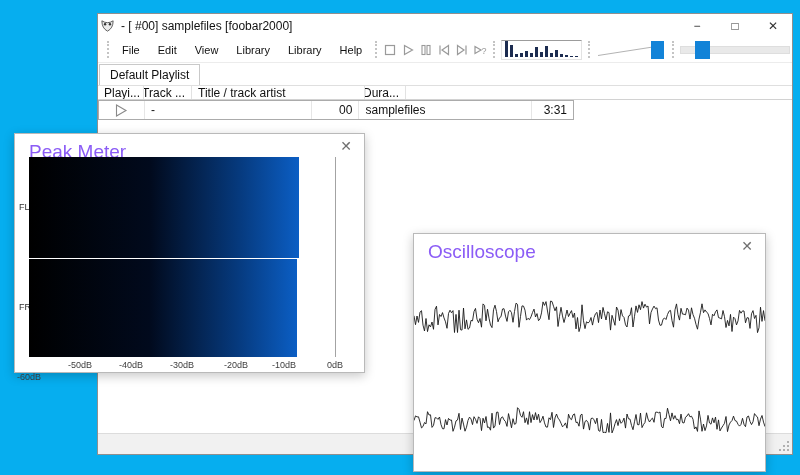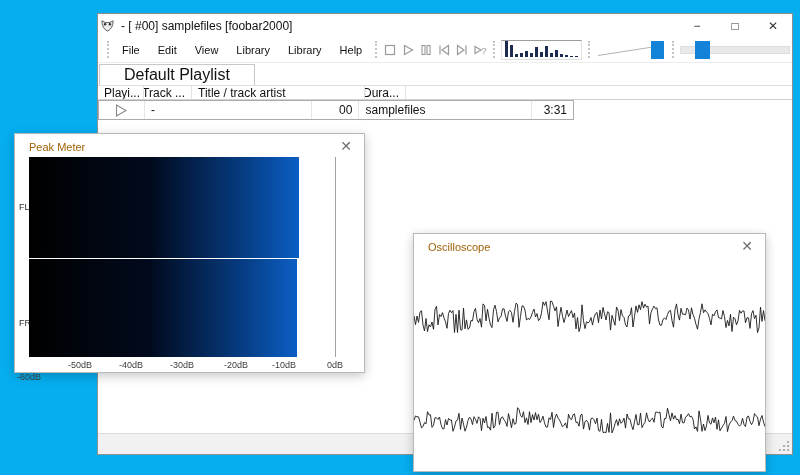--- a/index.html
+++ b/index.html
@@ -28,22 +28,22 @@
               display:flex; align-items:flex-end; gap:2px; padding:0 3px 2px 3px; }
   .spectrum .sbar { width:3px; background:#1c2c50; }
   .volume { width:70px; height:22px; position:relative; margin:0 2px; }
   .volume .vhandle { position:absolute; top:2px; width:13px; height:18px; background:#1283d8; }
   .seek { width:132px; height:22px; position:relative; margin:0 2px; }
   .seek .track { position:absolute; left:0; right:0; top:7px; height:8px; background:#e9e9e9; border:1px solid #dedede; }
   .seek .shandle { position:absolute; top:2px; width:15px; height:18px; background:#1283d8; }
 
   
   .tabbar { height:22px; display:flex; align-items:flex-end; }
-  .tab { height:21px; margin-left:1px; padding:0 24px; border:1px solid #c9c9c9; border-bottom:none;
-         background:#fff; font-size:16px; display:flex; align-items:center; }
+  .tab { height:21px; margin-left:1px; padding:0 10px; border:1px solid #c9c9c9; border-bottom:none;
+         background:#fff; font-size:12px; display:flex; align-items:center; }
 
   
   .header-row { display:flex; height:15px; border-top:1px solid #dfdfdf; border-bottom:1px solid #d2d2d2;
                 font-size:12px; align-items:center; }
   .hcell { padding:0 6px; border-right:1px solid #e2e2e2; height:100%; display:flex; align-items:center; overflow:hidden; white-space:nowrap; }
   .hfill { flex:1; border-right:none; }
   .col-playing { width:46px; }
   .col-artist  { width:167px; }
   .col-track   { width:48px; justify-content:flex-end; }
   .col-title   { width:173px; }
@@ -52,30 +52,30 @@
   .tcell { padding:0 6px; border-right:1px solid #e6e6e6; height:100%; display:flex; align-items:center; overflow:hidden; white-space:nowrap; }
   .tcell.col-playing { justify-content:center; }
   .tcell.col-dur { border-right:none; }
 
   
   .statusbar { position:absolute; left:0; right:0; bottom:0; height:21px; background:#f1f1f1;
                border-top:1px solid #dcdcdc; display:flex; align-items:center; padding:0 6px; font-size:12px; }
   .grip { position:absolute; right:2px; bottom:2px; }
 
   
-  .popup-title { position:absolute; left:14px; top:7px; font-size:11px; color:#a16207; }
+  .popup-title { position:absolute; left:14px; top:7px; font-size:19px; color:#8b5cf6; }
   .popup-close { position:absolute; right:12px; top:5px; font-size:14px; color:#6f6f6f; line-height:1; }
 
   
   .pm-bar { position:absolute; left:14px; background:linear-gradient(to right,#000 0%,#010a1d 45%,#063a7e 78%,#0b5ec4 100%); }
   .pm-bar.fl { top:23px; height:101px; }
   .pm-bar.fr { top:125px; height:98px; }
   .pm-zero { position:absolute; left:320px; top:23px; width:1px; height:200px; background:#a3a3a3; }
   .pm-ch { position:absolute; left:4px; font-size:9px; color:#333; }
-  .pm-ch.fl { top:68px; } .pm-ch.fr { top:184px; }
+  .pm-ch.fl { top:68px; } .pm-ch.fr { top:168px; }
   .pm-scale span { position:absolute; top:226px; font-size:9px; color:#3c3c3c; transform:translateX(-50%); white-space:nowrap; }
   .pm-scale span:nth-child(1){left:14px;margin-top:12px;} .pm-scale span:nth-child(2){left:65px;}
   .pm-scale span:nth-child(3){left:116px;} .pm-scale span:nth-child(4){left:167px;}
   .pm-scale span:nth-child(5){left:221px;} .pm-scale span:nth-child(6){left:269px;}
   .pm-scale span:nth-child(7){left:320px;}
 
   .osc-svg { position:absolute; left:0; top:0; }
   svg { display:block; }
 </style>
 </head>

